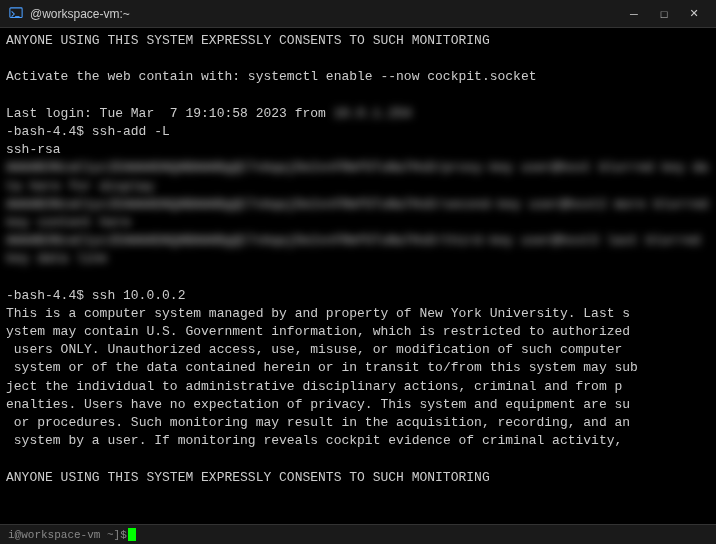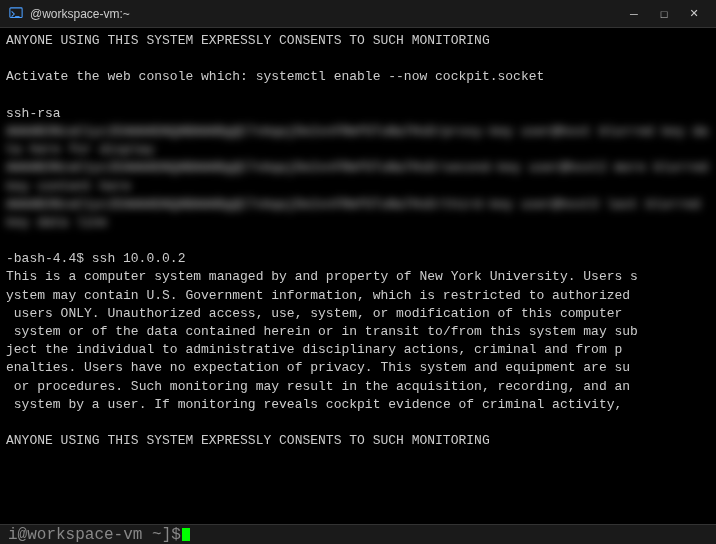--- a/index.html
+++ b/index.html
@@ -105,21 +105,21 @@
       background: #1a1a1a;
       border-top: 1px solid #333;
       display: flex;
       align-items: center;
       padding: 0 8px;
       flex-shrink: 0;
     }
 
     .bottom-bar-text {
       color: #888;
-      font-size: 16px;
+      font-size: 11px;
       font-family: 'Courier New', Courier, monospace;
     }
 
     .bottom-cursor {
       display: inline-block;
       width: 8px;
       height: 13px;
       background: #00ff00;
       vertical-align: text-bottom;
       margin-left: 1px;
@@ -144,31 +144,33 @@
     <div class="title-bar-controls">
       <button class="title-btn">─</button>
       <button class="title-btn">□</button>
       <button class="title-btn close">✕</button>
     </div>
   </div>
 
   <div class="terminal-body">
     <div class="line">ANYONE USING THIS SYSTEM EXPRESSLY CONSENTS TO SUCH MONITORING</div>
     <div class="line">&nbsp;</div>
-    <div class="line">Activate the web console which: systemctl enable --now cockpit.socket</div>
+    <div class="line">Activate the web contain with: systemctl enable --now cockpit.socket</div>
     <div class="line">&nbsp;</div>
+    <div class="line">Last login: Tue Mar  7 19:10:58 2023 from <span class="blurred">10.0.1.254</span></div>
+    <div class="line">-bash-4.4$ ssh-add -L</div>
     <div class="line">ssh-rsa</div>
     <div class="line"><span class="blurred">AAAAB3NzaC1yc2EAAAADAQABAAABgQC7vbqajDe2xnFRmfGTuNa7HsD/proxy-key user@host blurred key data here for display</span></div>
     <div class="line"><span class="blurred">AAAAB3NzaC1yc2EAAAADAQABAAABgQC7vbqajDe2xnFRmfGTuNa7HsD/second-key user@host2 more blurred key content here</span></div>
     <div class="line"><span class="blurred">AAAAB3NzaC1yc2EAAAADAQABAAABgQC7vbqajDe2xnFRmfGTuNa7HsD/third-key user@host3 last blurred key data line</span></div>
     <div class="line">&nbsp;</div>
     <div class="line">-bash-4.4$ ssh 10.0.0.2</div>
-    <div class="line">This is a computer system managed by and property of New York University. Users s</div>
+    <div class="line">This is a computer system managed by and property of New York University. Last s</div>
     <div class="line">ystem may contain U.S. Government information, which is restricted to authorized</div>
-    <div class="line"> users ONLY. Unauthorized access, use, system, or modification of this computer</div>
+    <div class="line"> users ONLY. Unauthorized access, use, misuse, or modification of such computer</div>
     <div class="line"> system or of the data contained herein or in transit to/from this system may sub</div>
     <div class="line">ject the individual to administrative disciplinary actions, criminal and from p</div>
     <div class="line">enalties. Users have no expectation of privacy. This system and equipment are su</div>
     <div class="line"> or procedures. Such monitoring may result in the acquisition, recording, and an</div>
     <div class="line"> system by a user. If monitoring reveals cockpit evidence of criminal activity,</div>
     <div class="line">&nbsp;</div>
     <div class="line">ANYONE USING THIS SYSTEM EXPRESSLY CONSENTS TO SUCH MONITORING</div>
 
   </div>
 

